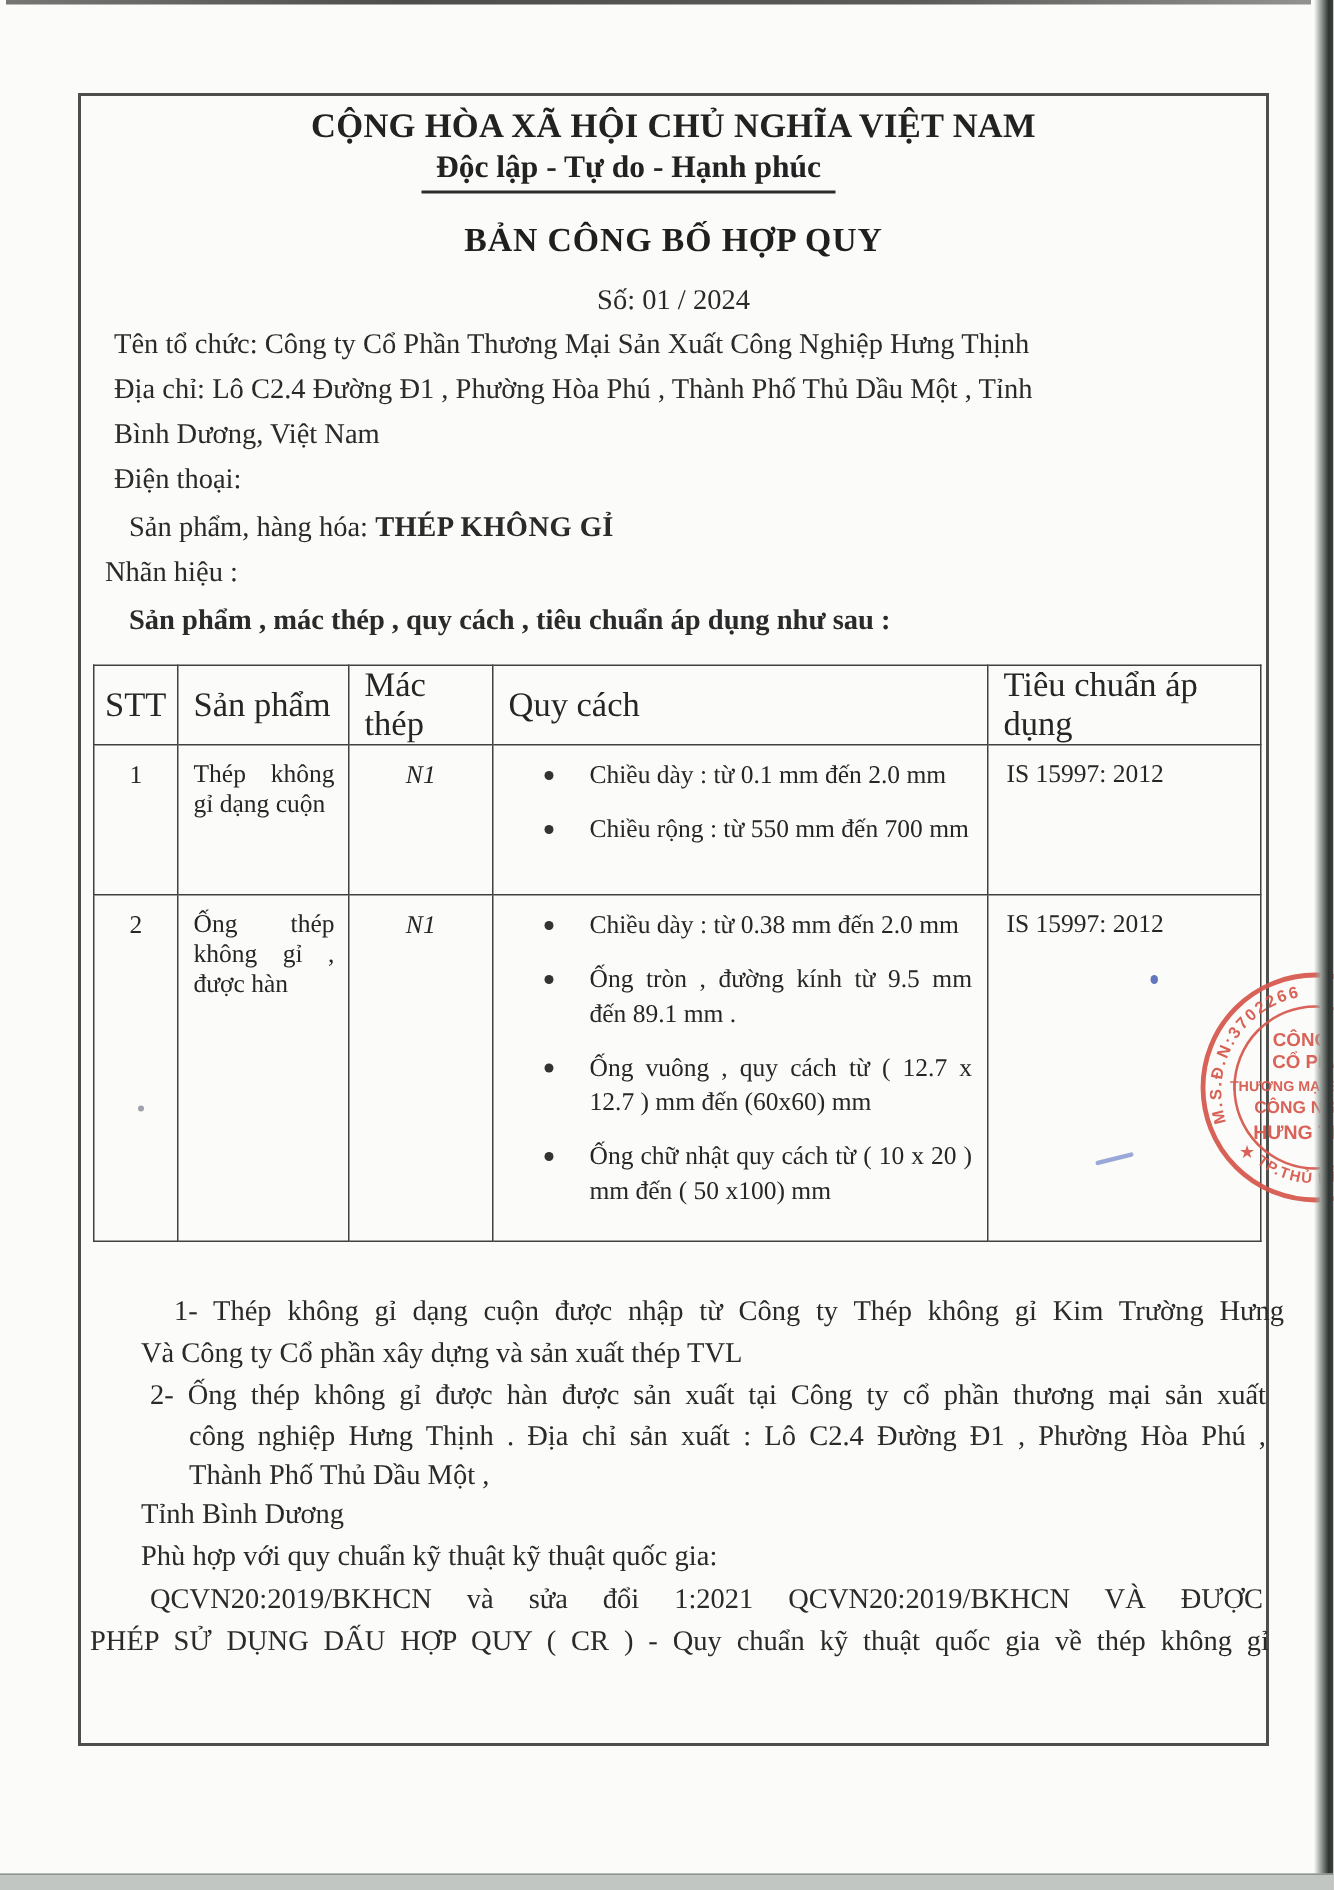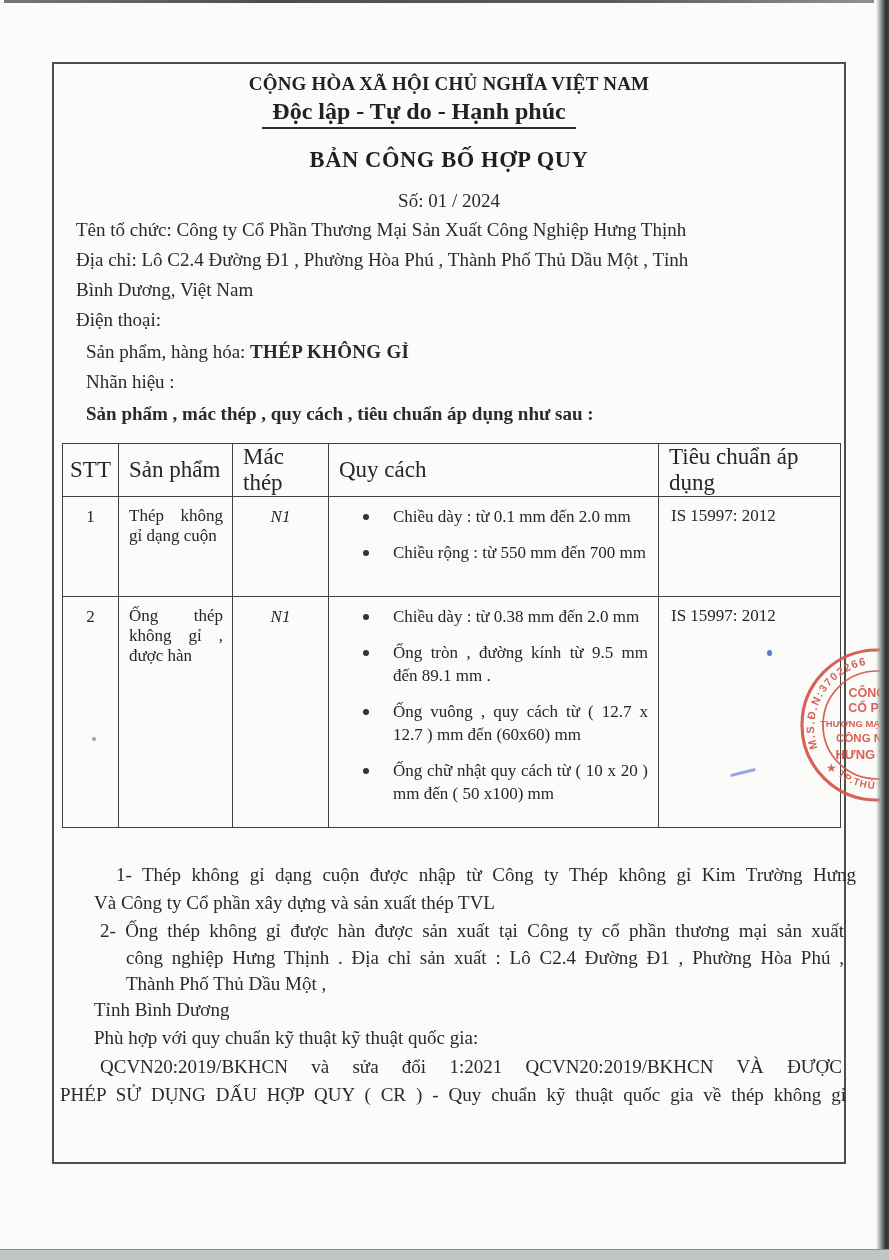--- a/index.html
+++ b/index.html
@@ -22,34 +22,34 @@
   .ink-c{left:92px;top:737px;width:4px;height:4px;border-radius:50%;background:#44485c;opacity:.5;}
 
   
   .frame{position:absolute;left:52px;top:62px;width:790px;height:1098px;
     border:2px solid #4d4f4d;background:transparent;}
 
   
   .tline{position:absolute;white-space:nowrap;font-size:19px;line-height:28px;}
   .center{left:52px;width:794px;text-align:center;white-space:nowrap;}
 
-  .nat-title{top:70px;font-weight:bold;font-size:19px;letter-spacing:.2px;color:#222;}
+  .nat-title{top:70px;font-weight:bold;font-size:23px;letter-spacing:.2px;color:#222;}
   .motto-wrap{top:97px;}
-  .motto{display:inline-block;font-weight:bold;font-size:24px;
+  .motto{display:inline-block;font-weight:bold;font-size:21px;
     border-bottom:2.5px solid #2c2c2c;padding:0 10px 2px 10px;transform:translateX(-30px);color:#222;}
   .doc-title{top:146px;font-weight:bold;font-size:22.5px;letter-spacing:.6px;color:#1f1f1f;}
   .doc-num{top:187px;font-size:19px;}
 
   .org1{left:76px;top:216px;}
   .org2{left:76px;top:246px;}
   .org3{left:76px;top:276px;}
   .org4{left:76px;top:306px;}
   .prod1{left:86px;top:338px;}
   .prod-name{font-weight:bold;letter-spacing:.3px;}
-  .prod2{left:86px;top:368px;}
+  .prod2{left:70px;top:368px;}
   .prod3{left:86px;top:400px;font-weight:bold;}
 
   
   table.spec{position:absolute;left:62px;top:443px;border-collapse:collapse;table-layout:fixed;
     width:778px;font-size:17px;color:#262626;}
   table.spec col.c1{width:56px;}  table.spec col.c2{width:114px;}
   table.spec col.c3{width:96px;}  table.spec col.c4{width:330px;}
   table.spec col.c5{width:182px;}
   table.spec th,table.spec td{border:1.6px solid #3f4240;font-weight:normal;}
   table.spec thead th{height:38px;text-align:left;padding:0 0 0 10px;font-size:23px;vertical-align:middle;}

